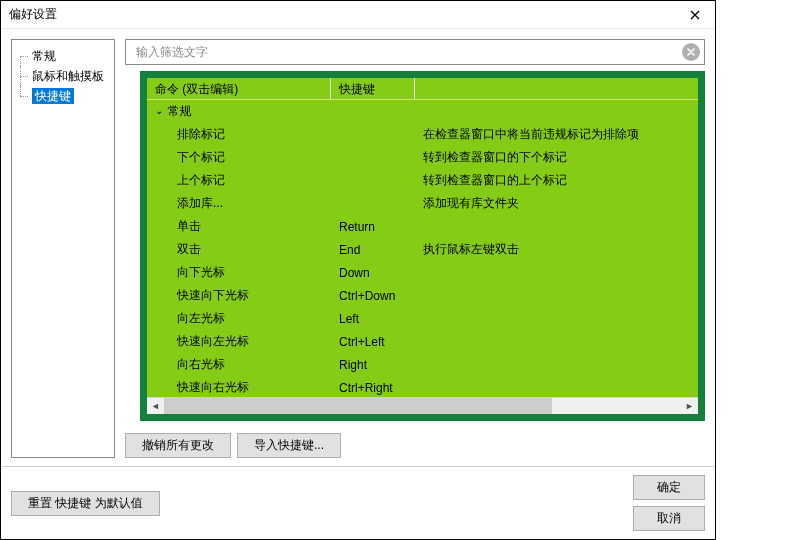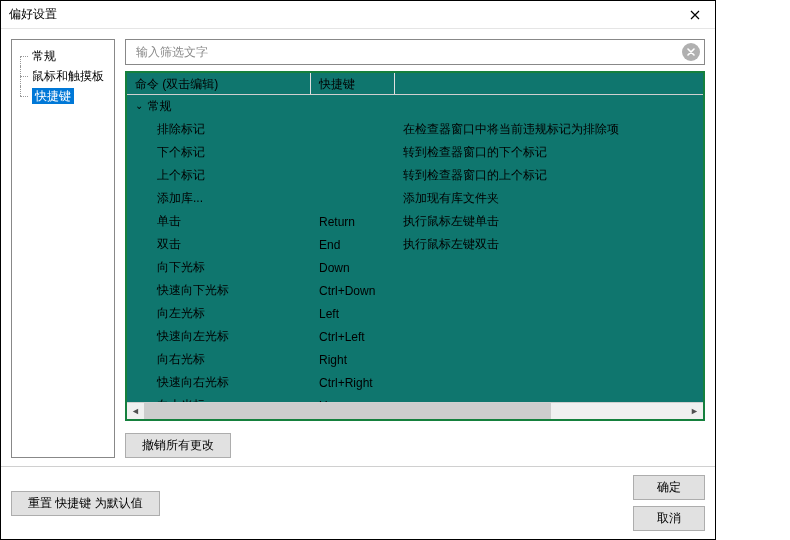--- a/index.html
+++ b/index.html
@@ -15,21 +15,21 @@
   .tree-item::before { content:""; position:absolute; left:6px; top:0; bottom:0; border-left:1px dotted #999; }
   .tree-item::after { content:""; position:absolute; left:6px; top:50%; width:8px; border-top:1px dotted #999; }
   .tree-item.first::before { top:50%; }
   .tree-item.last::before { bottom:50%; }
   .tree-item.selected span { background:#0078d7; color:#fff; padding:1px 3px; }
   .right { flex:1; display:flex; flex-direction:column; gap:6px; overflow:hidden; }
   .search-wrap { border:1px solid #888; height:26px; display:flex; align-items:center; padding:0 4px 0 8px; background:#fff; }
   .search-input { flex:1; border:none; outline:none; font-size:12px; color:#000; background:transparent; }
   .search-input::placeholder { color:#888; }
   .clear-btn { width:18px; height:18px; border-radius:50%; background:#b0b0b0; color:#fff; display:flex; align-items:center; justify-content:center; font-size:11px; line-height:1; cursor:default; }
-  .table-wrap { flex:1; border:2px solid #15803d; display:flex; flex-direction:column; overflow:hidden; background:#0f766e; }
+  .table-wrap { flex:1; border:7px solid #15803d; display:flex; flex-direction:column; overflow:hidden; background:#84cc16;margin-left:15px; }
   .thead { display:flex; height:22px; border-bottom:1px solid #d0d0d0; }
   .th { padding:3px 8px; border-right:1px solid #e0e0e0; font-size:12px; }
   .th.c1 { width:184px; }
   .th.c2 { width:84px; }
   .th.c3 { flex:1; border-right:none; }
   .tbody { flex:1; overflow-y:scroll; overflow-x:hidden; position:relative; }
   .row { display:flex; height:23px; align-items:center; }
   .cell { padding:0 8px; font-size:12px; white-space:nowrap; overflow:hidden; }
   .cell.c1 { width:184px; }
   .cell.c2 { width:84px; }
@@ -121,21 +121,20 @@
                 <div class="cell c3">转到检查器窗口的上个标记</div>
               </div>
               <div class="row cmd-row">
                 <div class="cell c1">添加库...</div>
                 <div class="cell c2"></div>
                 <div class="cell c3">添加现有库文件夹</div>
               </div>
               <div class="row cmd-row">
                 <div class="cell c1">单击</div>
                 <div class="cell c2">Return</div>
-                <div class="cell c3">执行鼠标左键单击</div>
               </div>
               <div class="row cmd-row">
                 <div class="cell c1">双击</div>
                 <div class="cell c2">End</div>
                 <div class="cell c3">执行鼠标左键双击</div>
               </div>
               <div class="row cmd-row">
                 <div class="cell c1">向下光标</div>
                 <div class="cell c2">Down</div>
                 <div class="cell c3"></div>
@@ -175,20 +174,21 @@
             <div class="hs-btn">◄</div>
             <div class="hs-track">
               <div class="hs-thumb"></div>
             </div>
             <div class="hs-btn">►</div>
           </div>
         </div>
 
         <div class="under-buttons">
           <button class="btn">撤销所有更改</button>
+          <button class="btn">导入快捷键...</button>
         </div>
 
       </div>
     </div>
   </div>
 
   <div class="footer">
     <button class="btn">重置 快捷键 为默认值</button>
     <div class="footer-right">
       <button class="btn">确定</button>

